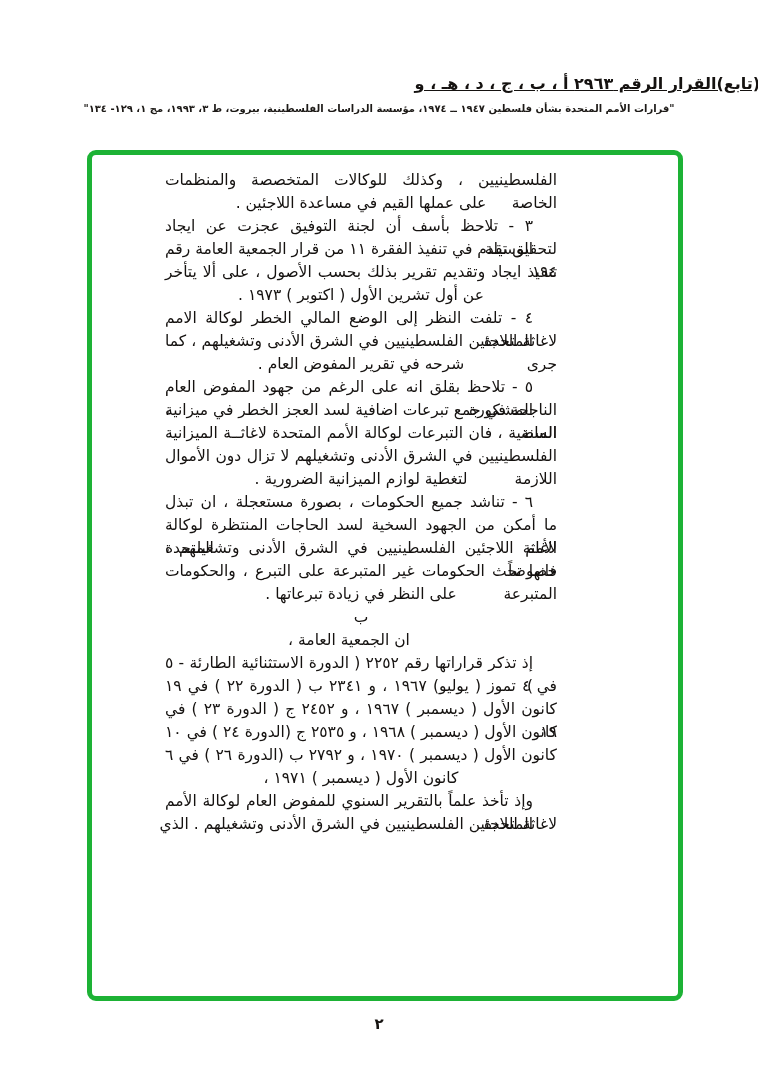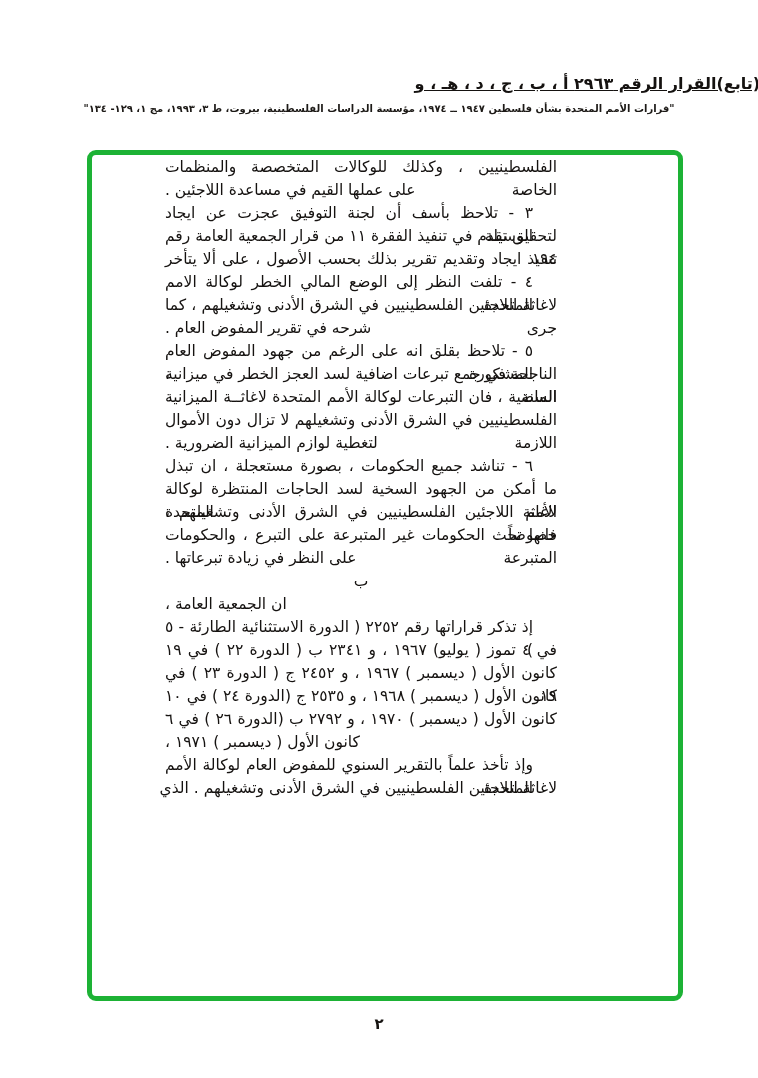--- a/index.html
+++ b/index.html
@@ -44,39 +44,39 @@
     top: 150px;
     width: 596px;
     height: 851px;
     box-sizing: border-box;
     border: 5px solid #1db235;
     border-radius: 9px;
     background: transparent;
   }
   .doc-body {
     position: absolute;
-    top: 156px;
+    top: 169px;
     left: 165px;
     width: 392px;
     direction: rtl;
     font-size: 15.5px;
   }
   .line {
     line-height: 23px;
     height: 23px;
     white-space: nowrap;
     overflow: visible;
   }
   .line.justify {
     text-align: justify;
     text-align-last: justify;
     white-space: normal;
     height: 23px;
   }
-  .line.start { text-align: left; }
+  .line.start { text-align: center; }
   .line.center { text-align: center; }
   .line.indent { padding-right: 24px; box-sizing: border-box; }
   .line .bold { font-weight: 400; }
   .page-number {
     position: absolute;
     top: 1015px;
     left: 0;
     width: 100%;
     text-align: center;
     font-size: 15px;
@@ -91,20 +91,21 @@
 <div class="doc-header-source">"قرارات الأمم المتحدة بشأن فلسطين ١٩٤٧ ــ ١٩٧٤، مؤسسة الدراسات الفلسطينية، بيروت، ط ٣، ١٩٩٣، مج ١، ١٢٩- ١٣٤"</div>
 
 <div class="page-frame" style="border-color: rgb(29, 178, 53);"></div>
 
 <div class="doc-body">
     <div class="line justify"><span>الفلسطينيين ، وكذلك للوكالات المتخصصة والمنظمات الخاصة</span></div>
     <div class="line start"><span>على عملها القيم في مساعدة اللاجئين .</span></div>
     <div class="line justify indent"><span>٣ - </span><span class="bold">تلاحظ بأسف</span><span> أن لجنة التوفيق عجزت عن ايجاد الوسيلة</span></div>
     <div class="line justify"><span>لتحقيق تقدم في تنفيذ الفقرة ١١ من قرار الجمعية العامة رقم ١٩٤</span></div>
     <div class="line justify"><span>تنفيذ ايجاد وتقديم تقرير بذلك بحسب الأصول ، على ألا يتأخر</span></div>
+    <div class="line start"><span>عن أول تشرين الأول ( اكتوبر ) ١٩٧٣ .</span></div>
     <div class="line justify indent"><span>٤ - </span><span class="bold">تلفت النظر</span><span> إلى الوضع المالي الخطر لوكالة الامم المتحدة</span></div>
     <div class="line justify"><span>لاغاثة اللاجئين الفلسطينيين في الشرق الأدنى وتشغيلهم ، كما جرى</span></div>
     <div class="line start"><span>شرحه في تقرير المفوض العام .</span></div>
     <div class="line justify indent"><span>٥ - </span><span class="bold">تلاحظ بقلق</span><span> انه على الرغم من جهود المفوض العام المشكورة ،</span></div>
     <div class="line justify"><span>الناجحة في جمع تبرعات اضافية لسد العجز الخطر في ميزانية السنة</span></div>
     <div class="line justify"><span>الماضية ، فان التبرعات لوكالة الأمم المتحدة لاغاثــة الميزانية</span></div>
     <div class="line justify"><span>الفلسطينيين في الشرق الأدنى وتشغيلهم لا تزال دون الأموال اللازمة</span></div>
     <div class="line start"><span>لتغطية لوازم الميزانية الضرورية .</span></div>
     <div class="line justify indent"><span>٦ - </span><span class="bold">تناشد</span><span> جميع الحكومات ، بصورة مستعجلة ، ان تبذل</span></div>
     <div class="line justify"><span>ما أمكن من الجهود السخية لسد الحاجات المنتظرة لوكالة الأمم المتحدة</span></div>

